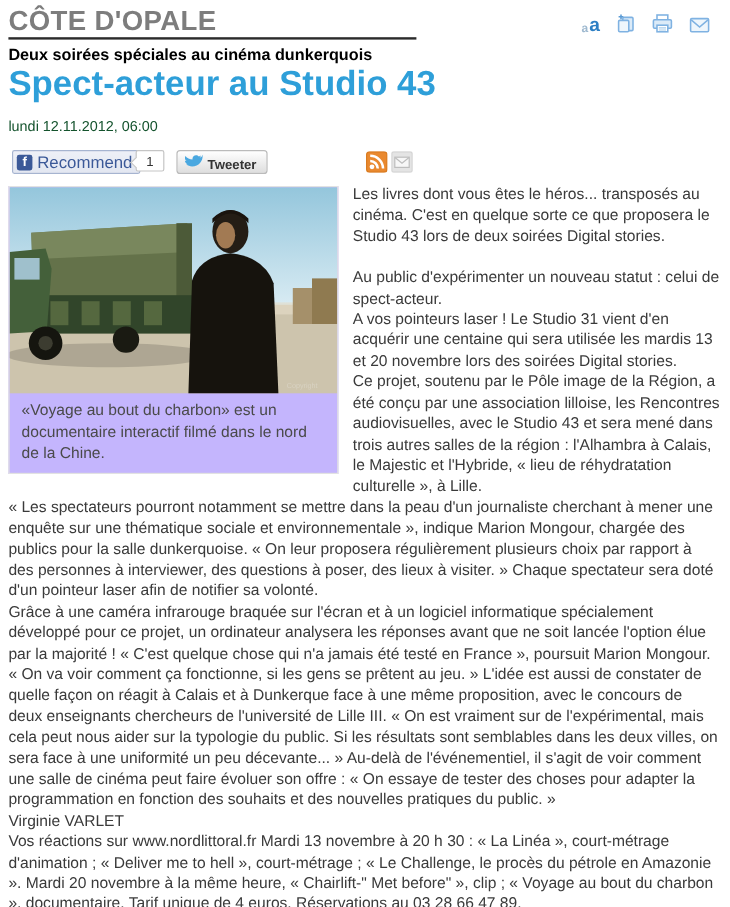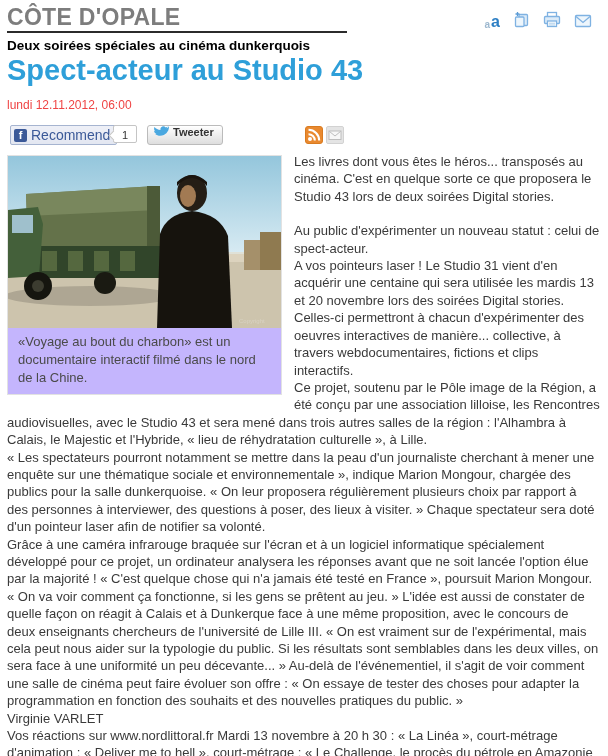--- a/index.html
+++ b/index.html
@@ -17,21 +17,21 @@
     font-size:23px;font-weight:bold;color:#7d7d7d;letter-spacing:0.3px;
     border-bottom:2px solid #2b2b2b;padding-bottom:2px;line-height:1.05;
   }
   .tool-icons{position:absolute;top:6px;right:8px;display:flex;align-items:flex-end;gap:13px;}
   .tool{background:none;border:none;padding:0;margin:0;cursor:pointer;display:flex;align-items:flex-end;line-height:1;}
   .a-s{font-size:10px;color:#9db8cf;font-weight:bold;}
   .a-l{font-size:16px;color:#2d7fc4;font-weight:bold;margin-left:1px;}
 
   .kicker{margin:5px 0 0;font-size:13.5px;font-weight:bold;color:#000;}
   .article-title{margin:2px 0 0;font-size:29px;font-weight:bold;color:#2E9FD9;line-height:1.1;}
-  .date-line{margin-top:11px;font-size:12px;color:#ef4444;}
+  .date-line{margin-top:11px;font-size:12px;color:#14532d;}
 
   
   .social-row{position:relative;margin-top:13px;height:21px;}
   .fb-btn{
     position:absolute;left:3px;top:0;height:20px;box-sizing:border-box;
     display:flex;align-items:center;gap:4px;padding:0 6px 0 3px;
     background:linear-gradient(#eef0f7,#e3e7f1);border:1px solid #a6b4d0;border-radius:2px;cursor:pointer;
   }
   .fb-f{width:13px;height:13px;background:#3b5998;border-radius:2px;color:#fff;
     font-weight:bold;font-size:11px;line-height:13px;text-align:center;}
@@ -41,21 +41,21 @@
     background:#fff;border:1px solid #c5c5c5;border-radius:2px;
     font-size:11px;color:#333;text-align:center;line-height:18px;padding:0 4px;
   }
   .count-bubble:before{
     content:"";position:absolute;left:-4px;top:6px;width:6px;height:6px;
     background:#fff;border-left:1px solid #c5c5c5;border-bottom:1px solid #c5c5c5;
     transform:rotate(45deg);
   }
   .tw-btn{
     position:absolute;left:140px;top:0;height:20px;box-sizing:border-box;
-    display:flex;align-items:flex-start;gap:4px;padding:0 8px 0 6px;
+    display:flex;align-items:flex-end;gap:4px;padding:0 8px 0 6px;
     background:linear-gradient(#ffffff,#dedede);border:1px solid #bbb;border-radius:3px;cursor:pointer;
     box-shadow:0 1px 0 rgba(255,255,255,.6) inset;
   }
   .tw-label{font-size:11px;font-weight:bold;color:#333;}
   .rss-btn{position:absolute;left:298px;top:1px;border:none;background:none;padding:0;cursor:pointer;}
   .graymail-btn{position:absolute;left:319px;top:1px;border:none;background:none;padding:0;cursor:pointer;}
 
   
   article{margin-top:7px;font-size:13px;line-height:17.4px;color:#3a3a3a;}
   article p{margin:0;}
@@ -184,21 +184,20 @@
         <ellipse cx="180" cy="40" rx="8" ry="11" fill="#b0855a" opacity="0.9"></ellipse>
         <path d="M169 30 Q184 14 199 30 L199 26 Q184 12 169 26 Z" fill="#1a140e"></path>
         <text x="231" y="167" font-size="6" fill="#d8d2c2">Copyright</text>
       </svg>
       <figcaption>«Voyage au bout du charbon» est un documentaire interactif filmé dans le nord de la Chine.</figcaption>
     </figure>
 
     <p class="gap-after">Les livres dont vous êtes le héros... transposés au cinéma. C'est en quelque sorte ce que proposera le Studio 43 lors de deux soirées Digital stories.</p>
     <p>Au public d'expérimenter un nouveau statut : celui de spect-acteur.</p>
     <p>A vos pointeurs laser ! Le Studio 31 vient d'en acquérir une centaine qui sera utilisée les mardis 13 et 20 novembre lors des soirées Digital stories.</p>
-    <p>Celles-ci permettront à chacun d'expérimenter des oeuvres interactives de manière... collective, à travers webdocumentaires, fictions et clips interactifs.</p>
     <p>Ce projet, soutenu par le Pôle image de la Région, a été conçu par une association lilloise, les Rencontres audiovisuelles, avec le Studio 43 et sera mené dans trois autres salles de la région : l'Alhambra à Calais, le Majestic et l'Hybride, « lieu de réhydratation culturelle », à Lille.</p>
     <p>« Les spectateurs pourront notamment se mettre dans la peau d'un journaliste cherchant à mener une enquête sur une thématique sociale et environnementale », indique Marion Mongour, chargée des publics pour la salle dunkerquoise. « On leur proposera régulièrement plusieurs choix par rapport à des personnes à interviewer, des questions à poser, des lieux à visiter. » Chaque spectateur sera doté d'un pointeur laser afin de notifier sa volonté.</p>
     <p>Grâce à une caméra infrarouge braquée sur l'écran et à un logiciel informatique spécialement développé pour ce projet, un ordinateur analysera les réponses avant que ne soit lancée l'option élue par la majorité ! « C'est quelque chose qui n'a jamais été testé en France », poursuit Marion Mongour. « On va voir comment ça fonctionne, si les gens se prêtent au jeu. » L'idée est aussi de constater de quelle façon on réagit à Calais et à Dunkerque face à une même proposition, avec le concours de deux enseignants chercheurs de l'université de Lille III. « On est vraiment sur de l'expérimental, mais cela peut nous aider sur la typologie du public. Si les résultats sont semblables dans les deux villes, on sera face à une uniformité un peu décevante... » Au-delà de l'événementiel, il s'agit de voir comment une salle de cinéma peut faire évoluer son offre : « On essaye de tester des choses pour adapter la programmation en fonction des souhaits et des nouvelles pratiques du public. »</p>
     <p>Virginie VARLET</p>
     <p>Vos réactions sur www.nordlittoral.fr Mardi 13 novembre à 20 h 30 : « La Linéa », court-métrage d'animation ; « Deliver me to hell », court-métrage ; « Le Challenge, le procès du pétrole en Amazonie ». Mardi 20 novembre à la même heure, « Chairlift-" Met before" », clip ; « Voyage au bout du charbon », documentaire. Tarif unique de 4 euros. Réservations au 03 28 66 47 89.</p>
 
   </article>
 
 </div>
 

